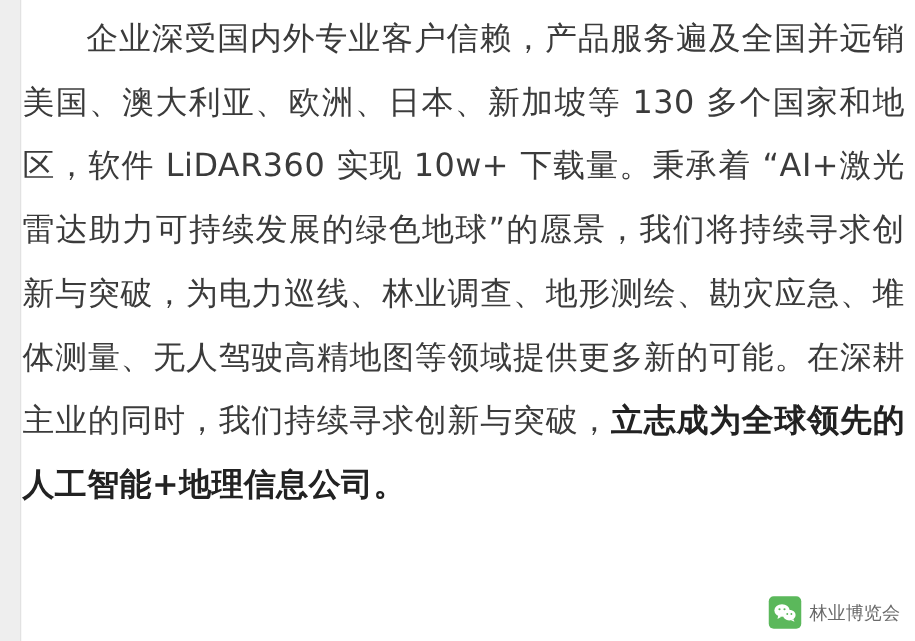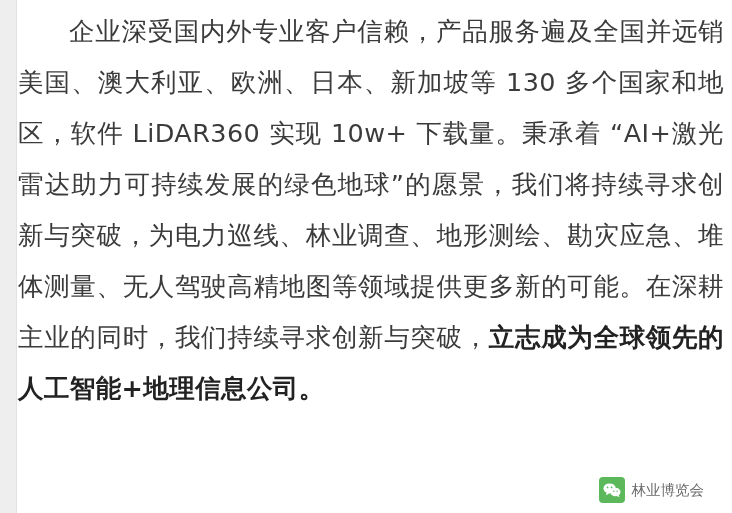--- a/index.html
+++ b/index.html
@@ -65,21 +65,21 @@
   }
 
   .para .closing {
     font-weight: bold;
     color: #222222;
   }
 
   
   .footer {
     position: absolute;
-    right: 28px;
+    right: 12px;
     bottom: 10px;
     display: flex;
     align-items: center;
     gap: 7px;
   }
   .wechat-badge {
     width: 26px;
     height: 26px;
     border-radius: 4px;
     background: #5bb85b;

